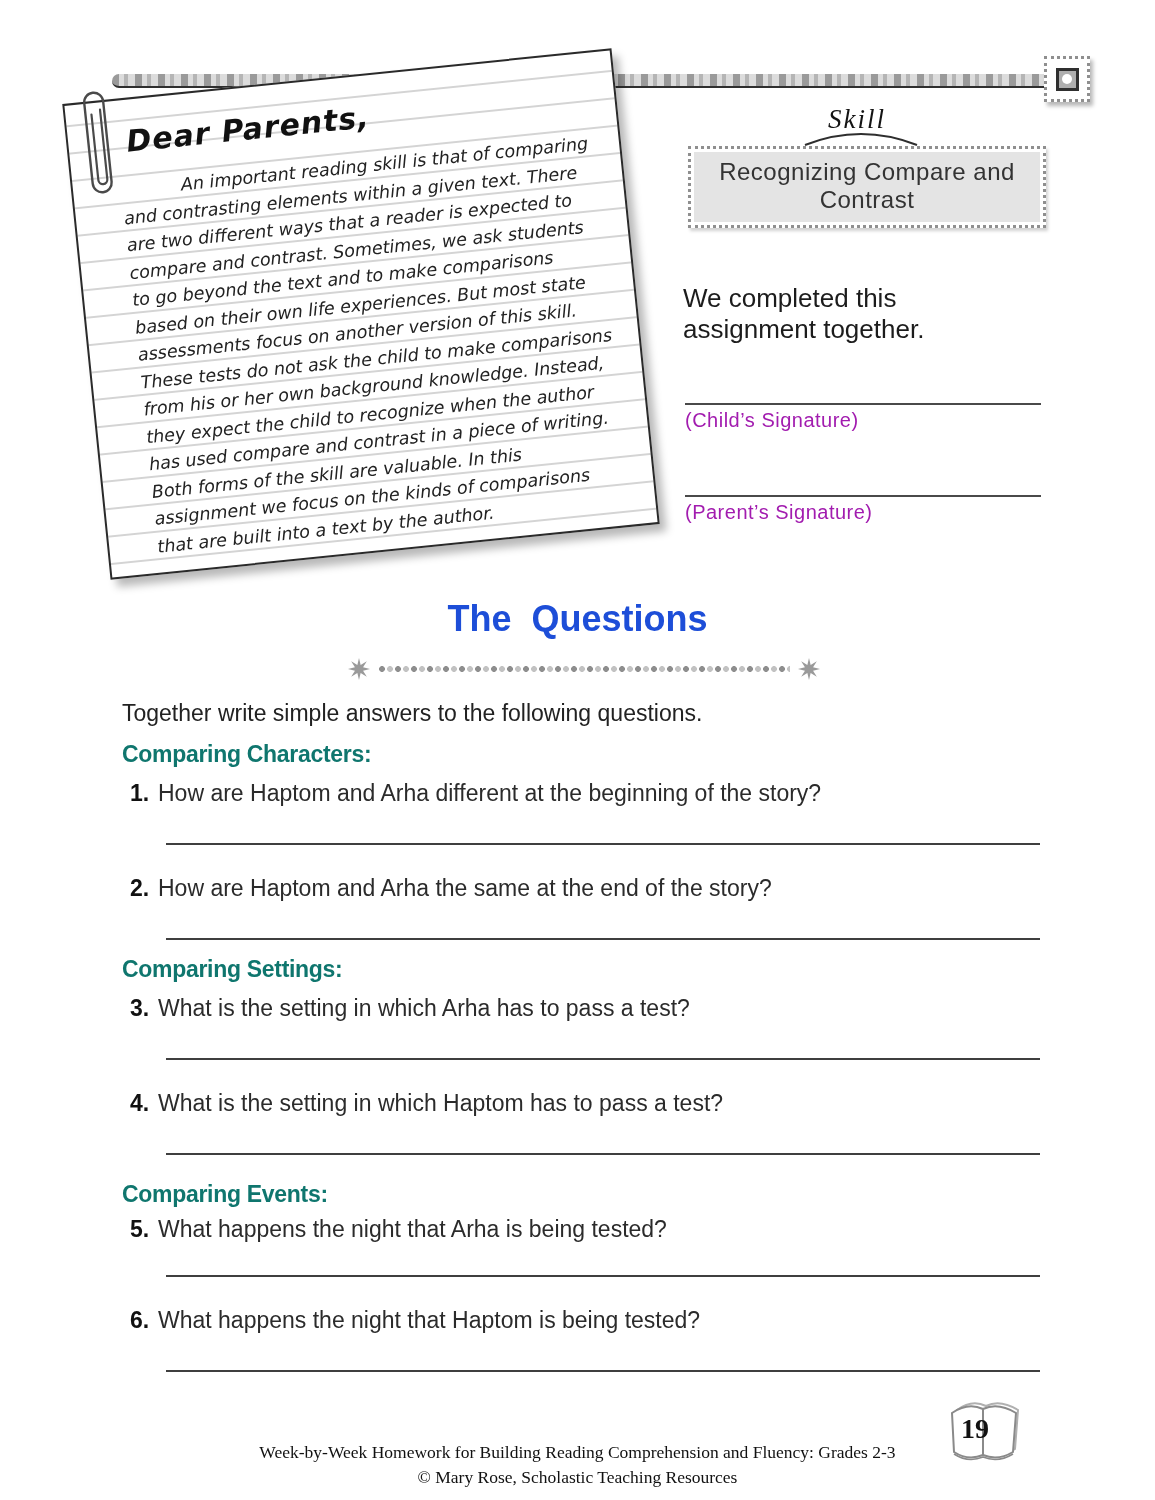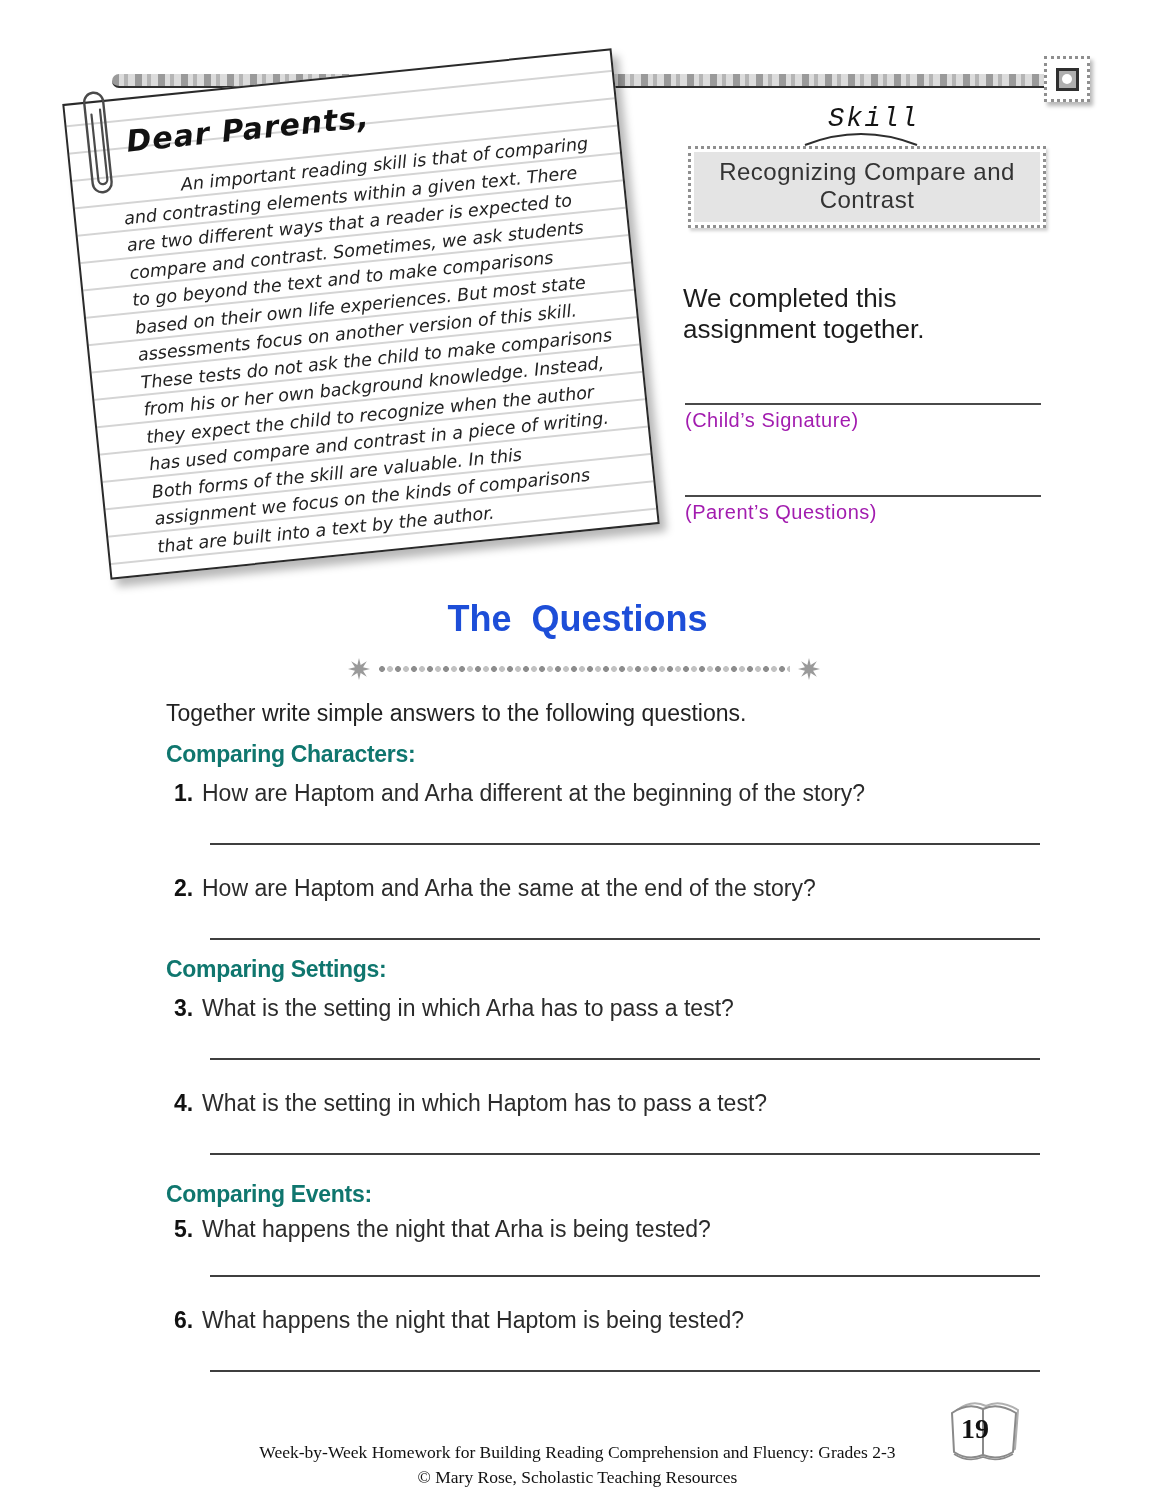--- a/index.html
+++ b/index.html
@@ -40,21 +40,21 @@
   .note-line {
     font-family:"DejaVu Sans", sans-serif; font-style:italic;
     font-size:17.5px; height:27.5px; line-height:28px; white-space:nowrap; color:#222;
   }
   .note-line.indent { padding-left:60px; }
   .clip { position:absolute; left:80px; top:80px; z-index:5; transform:rotate(-6deg); }
 
   
   .skill-label {
     position:absolute; left:828px; top:104px; z-index:2;
-    font-family:Liberation Mono, monospace; font-style:italic; font-size:27px;
+    font-family:Liberation Serif, serif; font-style:italic; font-size:27px;
     letter-spacing:2px; color:#141414;
   }
   .skill-arc { position:absolute; left:802px; top:130px; z-index:2; }
   .skill-box {
     position:absolute; left:688px; top:146px; width:358px; box-sizing:border-box;
     border:3px dotted #8f8f8f; padding:3px; background:#fff; z-index:2;
     box-shadow:2px 3px 3px rgba(0,0,0,0.18);
   }
   .skill-box-inner {
     background:#e4e4e4; text-align:center; font-size:24px; color:#333;
@@ -80,21 +80,21 @@
   .separator {
     position:absolute; left:348px; top:658px; width:472px; height:22px;
     display:flex; align-items:center; gap:8px; z-index:1;
   }
   .dots {
     flex:1; height:8px; background-repeat:repeat-x; background-size:16px 8px;
     background-image:
       radial-gradient(circle at 4px 4px, #8e8e8e 2.6px, rgba(0,0,0,0) 3.2px),
       radial-gradient(circle at 12px 4px, #c2c2c2 2.6px, rgba(0,0,0,0) 3.2px);
   }
-  .questions { position:absolute; left:122px; right:115px; top:700px;margin-left:44px; }
+  .questions { position:absolute; left:122px; right:115px; top:700px; }
   .instr { font-size:23px; color:#222; }
   .group-heading { font-size:23px; font-weight:bold; letter-spacing:-0.3px; color:#0f766e; }
   .q-row { display:flex; font-size:23px; color:#2b2b2b; }
   .q-num { flex:0 0 36px; font-weight:bold; padding-left:8px; box-sizing:border-box; color:#111; }
   .answer-line { border-top:2px solid #3f3f3f; margin-left:44px; height:0; }
 
   .mt14{margin-top:14px;} .mt12{margin-top:12px;} .mt36{margin-top:36px;}
   .mt30{margin-top:30px;} .mt16{margin-top:16px;} .mt26{margin-top:26px;}
   .mt8{margin-top:8px;} .mt32{margin-top:32px;}
 
@@ -156,21 +156,21 @@
 </div>
 
 <div class="completed">We completed this assignment together.</div>
 
 <div class="sig" id="sig-child">
   <div class="sig-line"></div>
   <div class="sig-label">(Child’s Signature)</div>
 </div>
 <div class="sig" id="sig-parent">
   <div class="sig-line"></div>
-  <div class="sig-label">(Parent’s Questions)</div>
+  <div class="sig-label">(Parent’s Signature)</div>
 </div>
 
 <div class="q-title">The Questions</div>
 
 <div class="separator">
   <svg width="22" height="22" viewBox="0 0 20 20">
     <polygon fill="#9a9a9a" points="20,10 13.7,11.5 17.1,17.1 11.5,13.7 10,20 8.5,13.7 2.9,17.1 6.3,11.5 0,10 6.3,8.5 2.9,2.9 8.5,6.3 10,0 11.5,6.3 17.1,2.9 13.7,8.5"></polygon>
   </svg>
   <div class="dots"></div>
   <svg width="22" height="22" viewBox="0 0 20 20">

